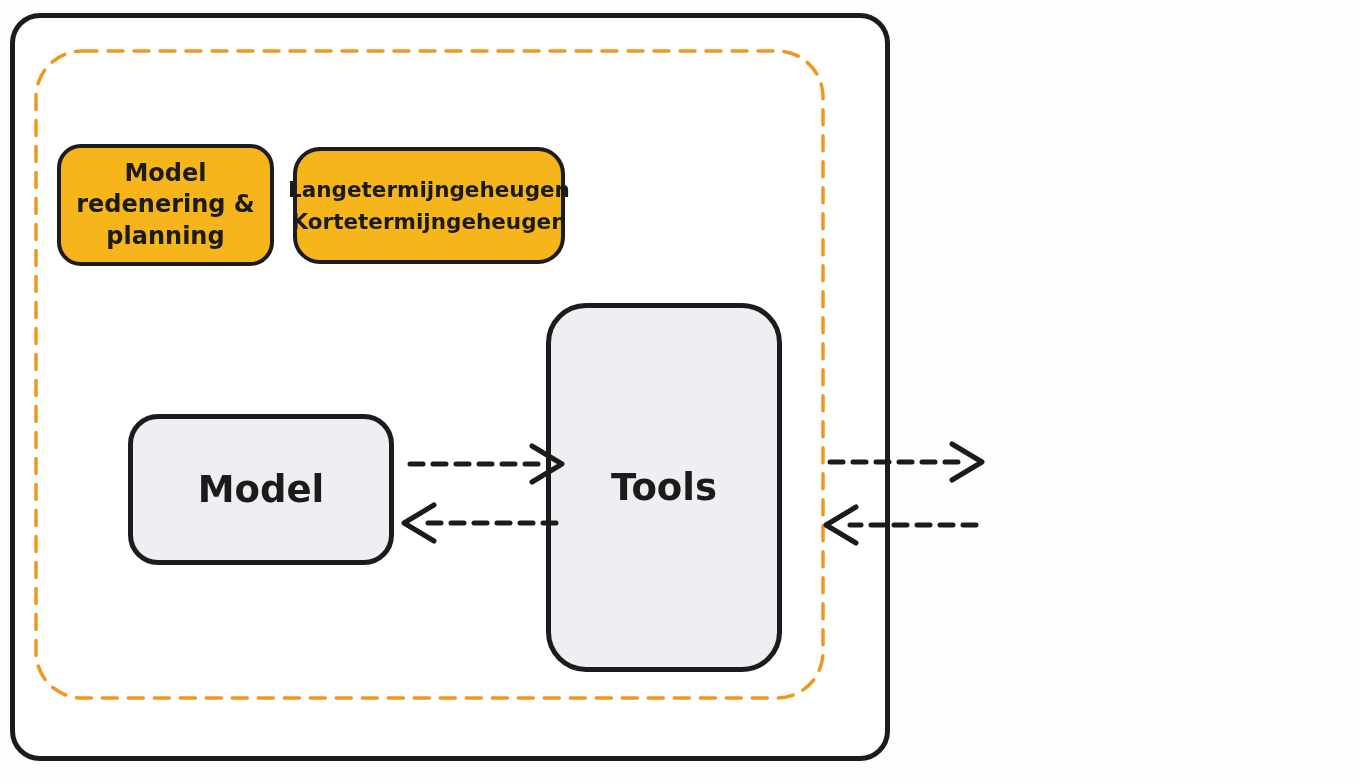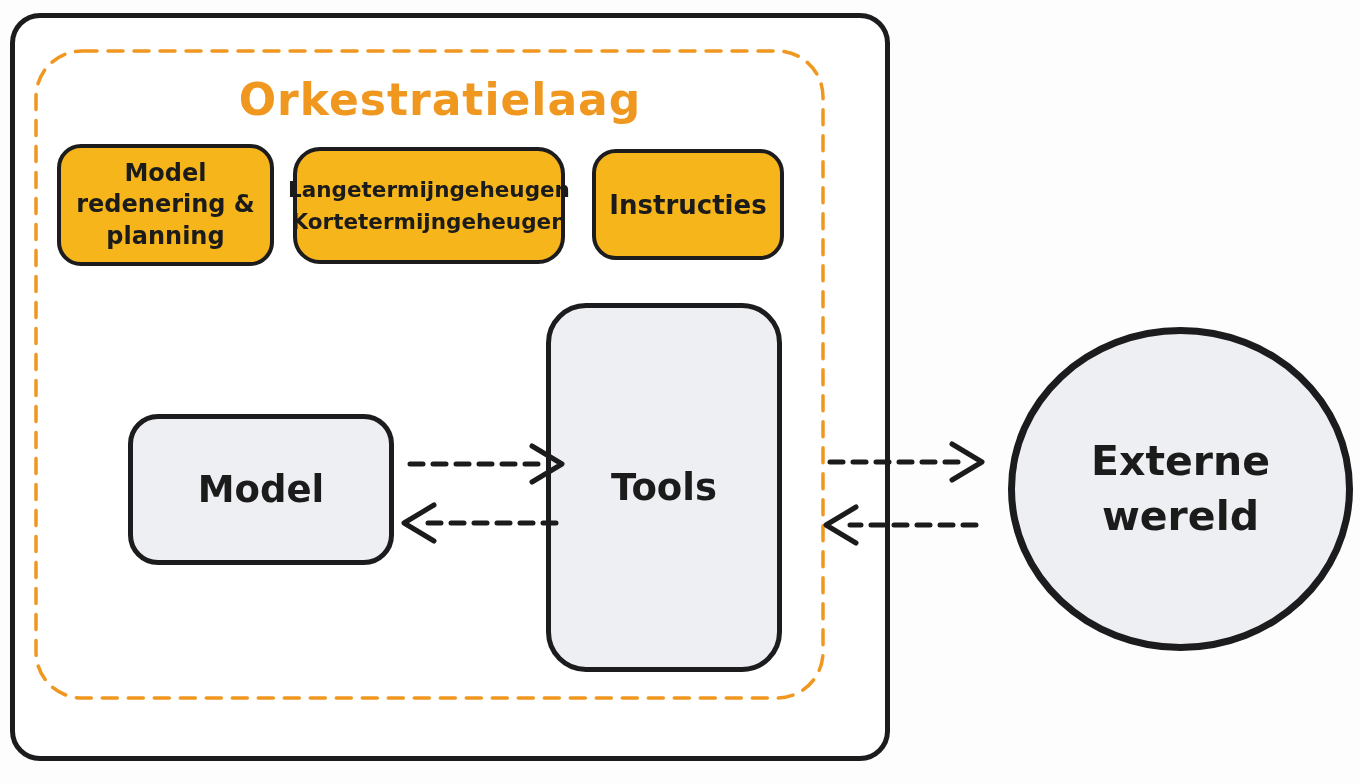--- a/index.html
+++ b/index.html
@@ -103,49 +103,41 @@
     pointer-events: none;
   }
 </style>
 </head>
 <body>
 
 <div class="canvas">
 
   <div class="outer-frame"></div>
 
-  <div class="orch-title">Orkestratielaag</div>
 
   <div class="node orange-node node-reasoning">
     <span class="label">Model
 redenering &amp;
 planning</span>
   </div>
 
   <div class="node orange-node node-memory">
     <span class="label">Langetermijngeheugen
 Kortetermijngeheugen</span>
   </div>
 
-  <div class="node orange-node node-instructions">
-    <span class="label">Instructies</span>
-  </div>
 
   <div class="node gray-node node-model">
     <span class="label">Model</span>
   </div>
 
   <div class="node gray-node node-tools">
     <span class="label">Tools</span>
   </div>
 
-  <div class="node gray-node node-external">
-    <span class="label">Externe
-wereld</span>
-  </div>
 
   <svg class="overlay" viewBox="0 0 1360 784" xmlns="http://www.w3.org/2000/svg">
 
     <rect x="36" y="51" width="787" height="647" rx="46" ry="46" fill="none" stroke="#F0971F" stroke-width="3.5" stroke-dasharray="15 11" stroke-linecap="round"></rect>
 
     <g stroke="#1b1b1b" stroke-width="5" fill="none" stroke-linecap="round" stroke-linejoin="round">
       <path d="M410 464 L540 464" stroke-dasharray="13 10"></path>
       <path d="M532 446 L562 464 L532 482"></path>
     </g>
 

